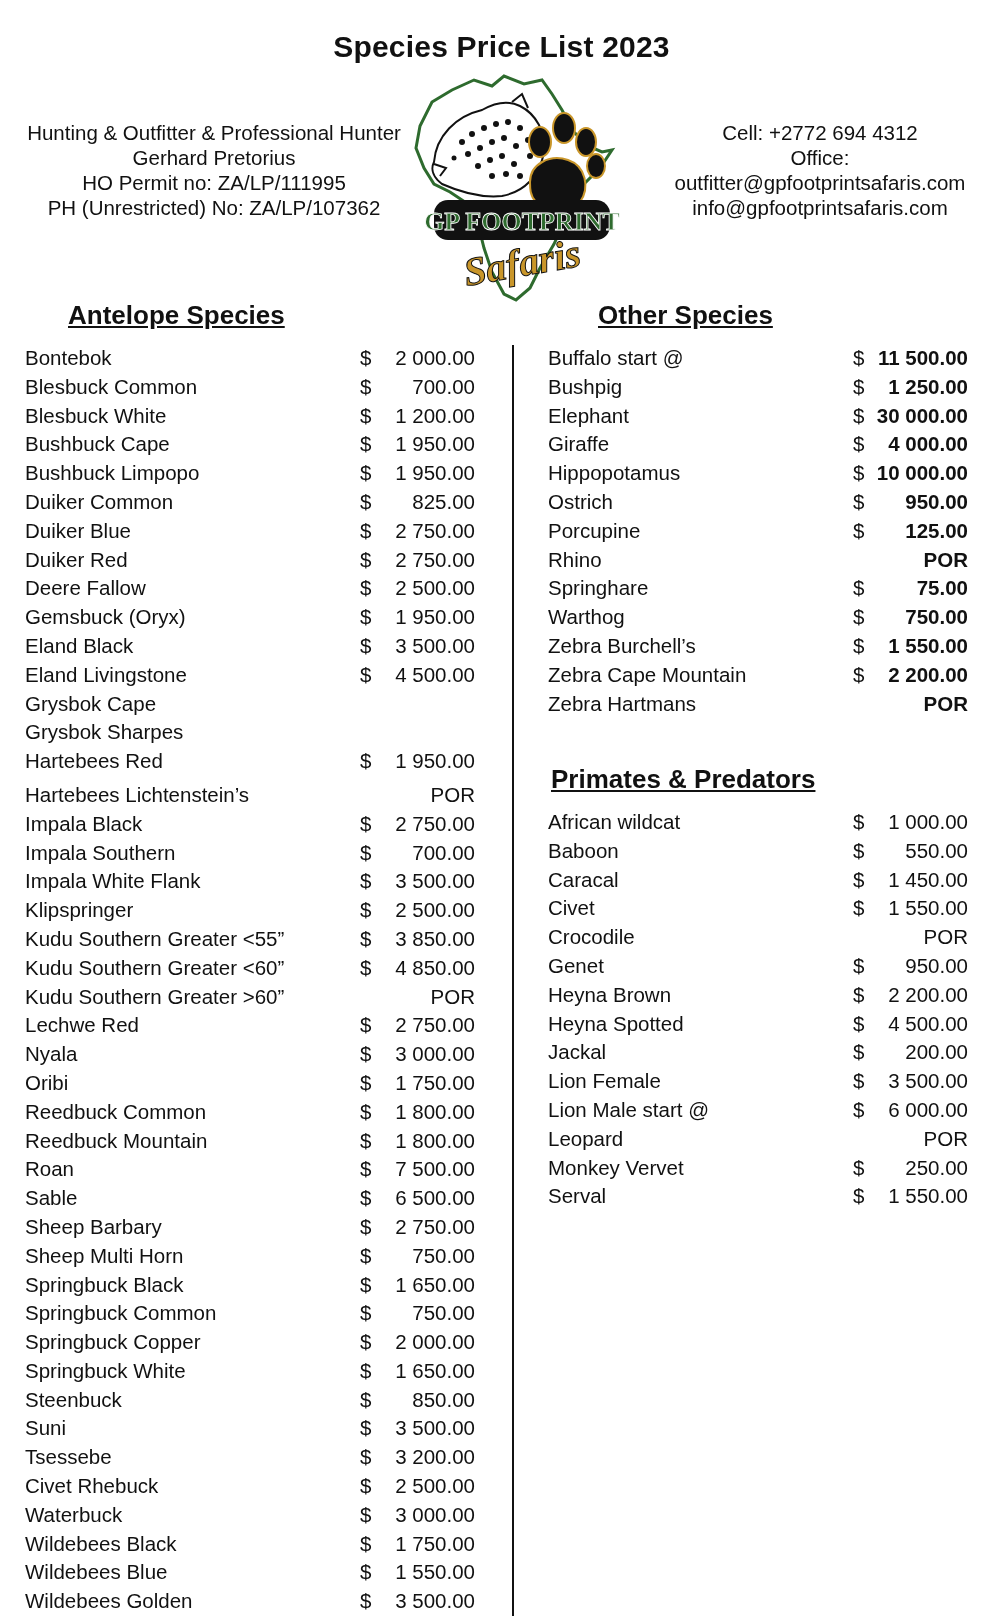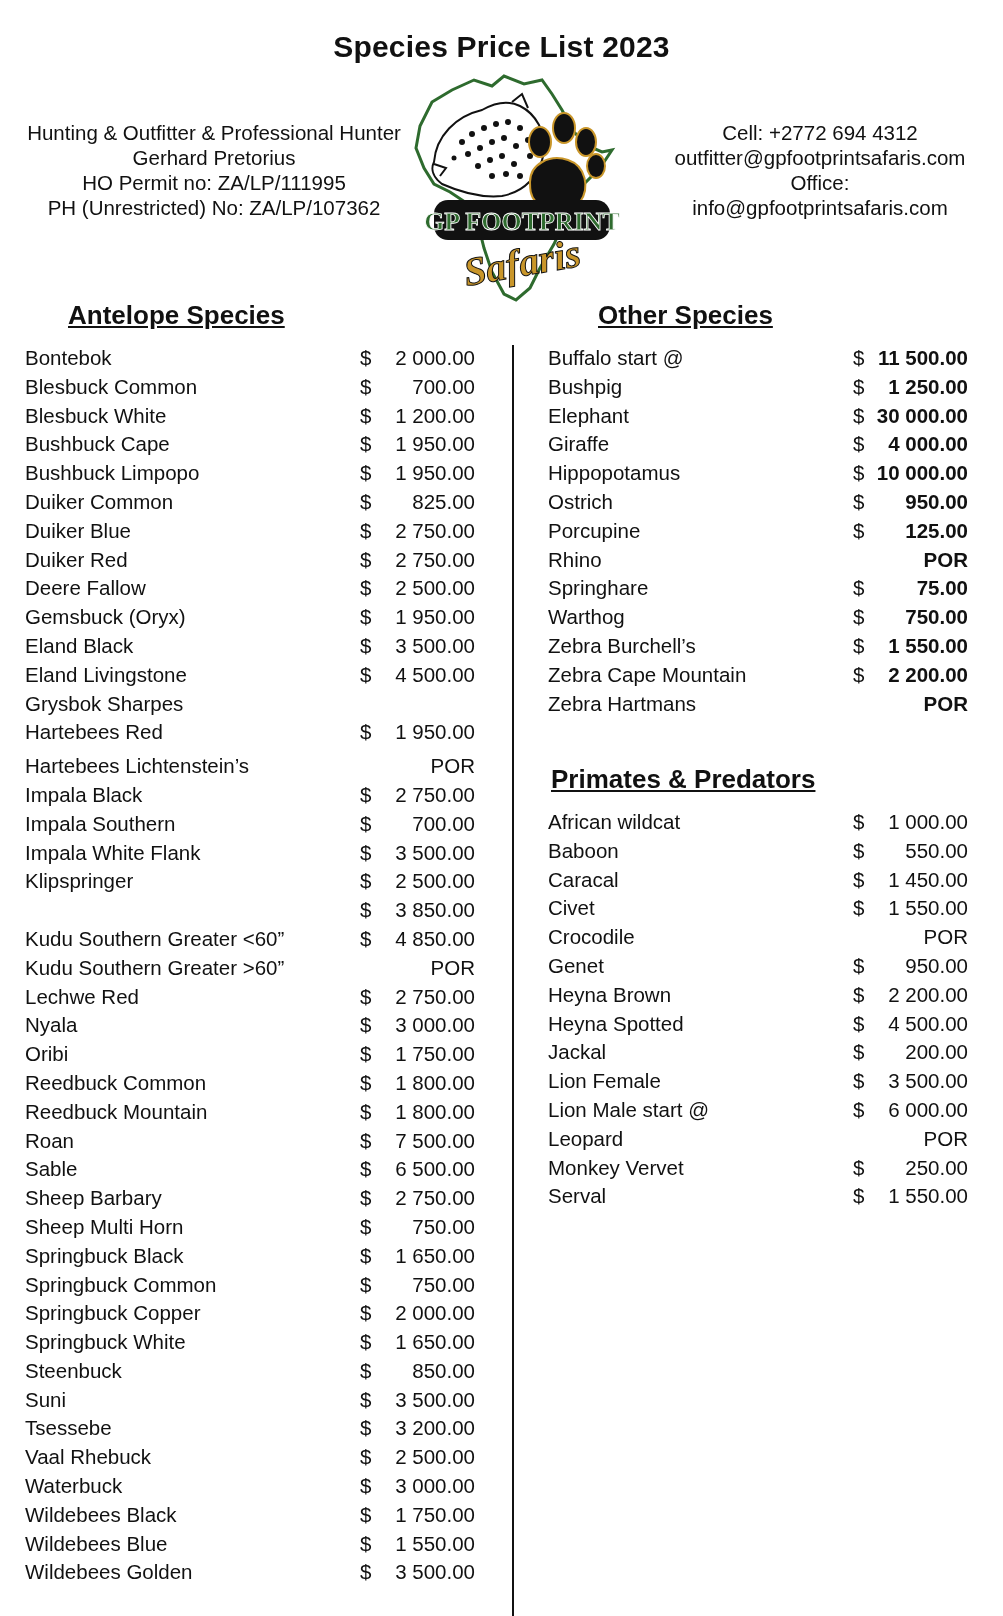--- a/index.html
+++ b/index.html
@@ -103,22 +103,22 @@
     </g>
 
     <rect x="22" y="128" width="176" height="40" rx="14" fill="#111"></rect>
     <text x="110" y="158" text-anchor="middle" font-family="Liberation Serif, serif" font-weight="bold" font-size="26" fill="#2e6b2e" stroke="#ffffff" stroke-width="0.8">GP FOOTPRINT</text>
     <text x="110" y="204" text-anchor="middle" font-family="Liberation Serif, serif" font-style="italic" font-weight="bold" font-size="40" fill="#c9962a" stroke="#111" stroke-width="1" transform="rotate(-10 110 190)">Safaris</text>
   </svg>
 </div>
 
 <div class="contact-right">
   <span class="contact-line">Cell: +2772 694 4312</span>
+  <span class="contact-line">Office:</span>
   <span class="contact-line">outfitter@gpfootprintsafaris.com</span>
-  <span class="contact-line">Office:</span>
   <span class="contact-line">info@gpfootprintsafaris.com</span>
 </div>
 
 <div class="section-title" style="left:68px; top:300px;">Antelope Species</div>
 <div class="section-title" style="left:598px; top:300px;">Other Species</div>
 <div class="section-title" style="left:551px; top:764px;">Primates &amp; Predators</div>
 
 <div class="divider"></div>
 
 <div class="list" id="antelope-list">
@@ -176,20 +176,25 @@
       <span class="name">Eland Black</span>
       <span class="cur">$</span>
       <span class="amt">3 500.00</span>
     </div>
     <div class="row">
       <span class="name">Eland Livingstone</span>
       <span class="cur">$</span>
       <span class="amt">4 500.00</span>
     </div>
     <div class="row">
+      <span class="name">Grysbok Cape</span>
+      <span class="cur"></span>
+      <span class="amt"></span>
+    </div>
+    <div class="row">
       <span class="name">Grysbok Sharpes</span>
       <span class="cur"></span>
       <span class="amt"></span>
     </div>
     <div class="row">
       <span class="name">Hartebees Red</span>
       <span class="cur">$</span>
       <span class="amt">1 950.00</span>
     </div>
     <div class="row" style="margin-top: 5px;">
@@ -211,20 +216,21 @@
       <span class="name">Impala White Flank</span>
       <span class="cur">$</span>
       <span class="amt">3 500.00</span>
     </div>
     <div class="row">
       <span class="name">Klipspringer</span>
       <span class="cur">$</span>
       <span class="amt">2 500.00</span>
     </div>
     <div class="row">
+      <span class="name">Kudu Southern Greater &lt;55”</span>
       <span class="cur">$</span>
       <span class="amt">3 850.00</span>
     </div>
     <div class="row">
       <span class="name">Kudu Southern Greater &lt;60”</span>
       <span class="cur">$</span>
       <span class="amt">4 850.00</span>
     </div>
     <div class="row">
       <span class="name">Kudu Southern Greater &gt;60”</span>
@@ -305,21 +311,21 @@
       <span class="name">Suni</span>
       <span class="cur">$</span>
       <span class="amt">3 500.00</span>
     </div>
     <div class="row">
       <span class="name">Tsessebe</span>
       <span class="cur">$</span>
       <span class="amt">3 200.00</span>
     </div>
     <div class="row">
-      <span class="name">Vaal Rhebuck</span>
+      <span class="name">Civet Rhebuck</span>
       <span class="cur">$</span>
       <span class="amt">2 500.00</span>
     </div>
     <div class="row">
       <span class="name">Waterbuck</span>
       <span class="cur">$</span>
       <span class="amt">3 000.00</span>
     </div>
     <div class="row">
       <span class="name">Wildebees Black</span>

